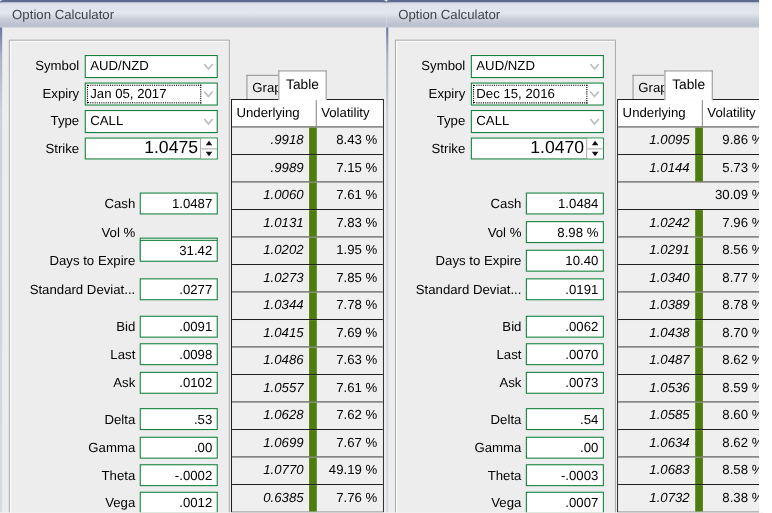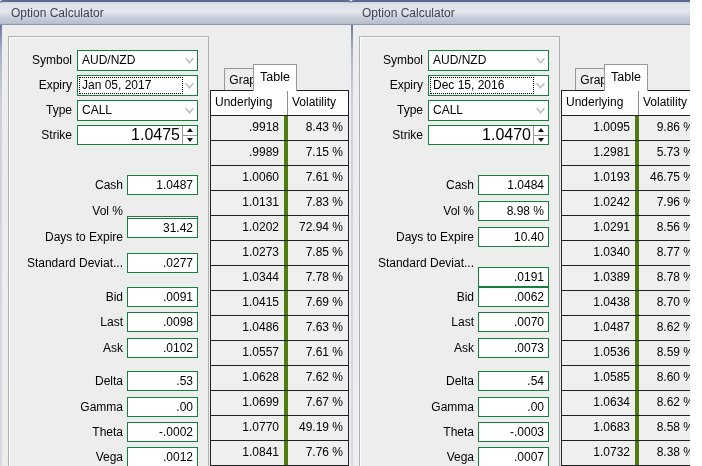--- a/index.html
+++ b/index.html
@@ -34,21 +34,21 @@
   .tab.graph{left:224px;top:68px;width:44px;height:23px;line-height:22px;background:#ededee;z-index:1;}
   .tab.table{left:253px;top:64px;width:44px;height:27px;line-height:25px;background:#fff;z-index:3;font-size:12.5px;}
   .dtable{position:absolute;left:210px;top:90px;width:137px;border:1px solid #202020;background:#efefef;z-index:2;}
   .thead{display:flex;height:24px;background:#fff;border-bottom:1px solid #202020;}
   .th{box-sizing:border-box;font-size:12px;line-height:23px;padding-left:4px;}
   .th.u{width:77px;border-right:1px solid #8c8c8c;}
   .th.v{flex:1;}
   .tr{display:flex;height:24px;border-bottom:1px solid #202020;background:#efefef;}
   .tr:last-child{border-bottom:none;}
   .td{box-sizing:border-box;font-size:12px;line-height:23px;text-align:right;padding-right:5px;}
-  .td.u{width:77px;border-right:4px solid #4d7c0f;}
+  .td.u{width:77px;border-right:7px solid #4d7c0f;font-style:italic;}
   .td.v{flex:1;}
 </style>
 </head>
 <body>
 
 <div class="screen">
 
   <div class="window w0">
     <div class="titlebar">
       <span class="title">Option Calculator</span>
@@ -149,21 +149,21 @@
             <div class="td v">7.61 %</div>
           </div>
 
           <div class="tr">
             <div class="td u">1.0131</div>
             <div class="td v">7.83 %</div>
           </div>
 
           <div class="tr">
             <div class="td u">1.0202</div>
-            <div class="td v">72.94 %</div>
+            <div class="td v">1.95 %</div>
           </div>
 
           <div class="tr">
             <div class="td u">1.0273</div>
             <div class="td v">7.85 %</div>
           </div>
 
           <div class="tr">
             <div class="td u">1.0344</div>
             <div class="td v">7.78 %</div>
@@ -193,21 +193,21 @@
             <div class="td u">1.0699</div>
             <div class="td v">7.67 %</div>
           </div>
 
           <div class="tr">
             <div class="td u">1.0770</div>
             <div class="td v">49.19 %</div>
           </div>
 
           <div class="tr">
-            <div class="td u">1.0841</div>
+            <div class="td u">0.6385</div>
             <div class="td v">7.76 %</div>
           </div>
 
         </div>
     </div>
   </div>
 
   <div class="window w1">
     <div class="titlebar">
       <span class="title">Option Calculator</span>
@@ -258,21 +258,21 @@
       </div>
     </div>
 
     <div class="l lw" style="top:175px">Cash</div>
     <div class="box vf" style="top:175px">1.0484</div>
     <div class="l lw" style="top:201px">Vol %</div>
     <div class="box vf" style="top:201px">8.98 %</div>
     <div class="l lw" style="top:227px">Days to Expire</div>
     <div class="box vf" style="top:227px">10.40</div>
     <div class="l lw" style="top:253px">Standard Deviat...</div>
-    <div class="box vf" style="top:267px">.0191</div>
+    <div class="box vf" style="top:253px">.0191</div>
 
     <div class="l lw" style="top:287px">Bid</div>
     <div class="box vf" style="top:287px">.0062</div>
     <div class="l lw" style="top:312px">Last</div>
     <div class="box vf" style="top:312px">.0070</div>
     <div class="l lw" style="top:338px">Ask</div>
     <div class="box vf" style="top:338px">.0073</div>
 
     <div class="l lw" style="top:371px">Delta</div>
     <div class="box vf" style="top:371px">.54</div>
@@ -292,27 +292,26 @@
         <div class="th v">Volatility</div>
       </div>
       <div>
 
           <div class="tr">
             <div class="td u">1.0095</div>
             <div class="td v">9.86 %</div>
           </div>
 
           <div class="tr">
-            <div class="td u">1.2981</div>
+            <div class="td u">1.0144</div>
             <div class="td v">5.73 %</div>
           </div>
 
           <div class="tr">
-            <div class="td u">1.0193</div>
-            <div class="td v">46.75 %</div>
+            <div class="td v">30.09 %</div>
           </div>
 
           <div class="tr">
             <div class="td u">1.0242</div>
             <div class="td v">7.96 %</div>
           </div>
 
           <div class="tr">
             <div class="td u">1.0291</div>
             <div class="td v">8.56 %</div>

